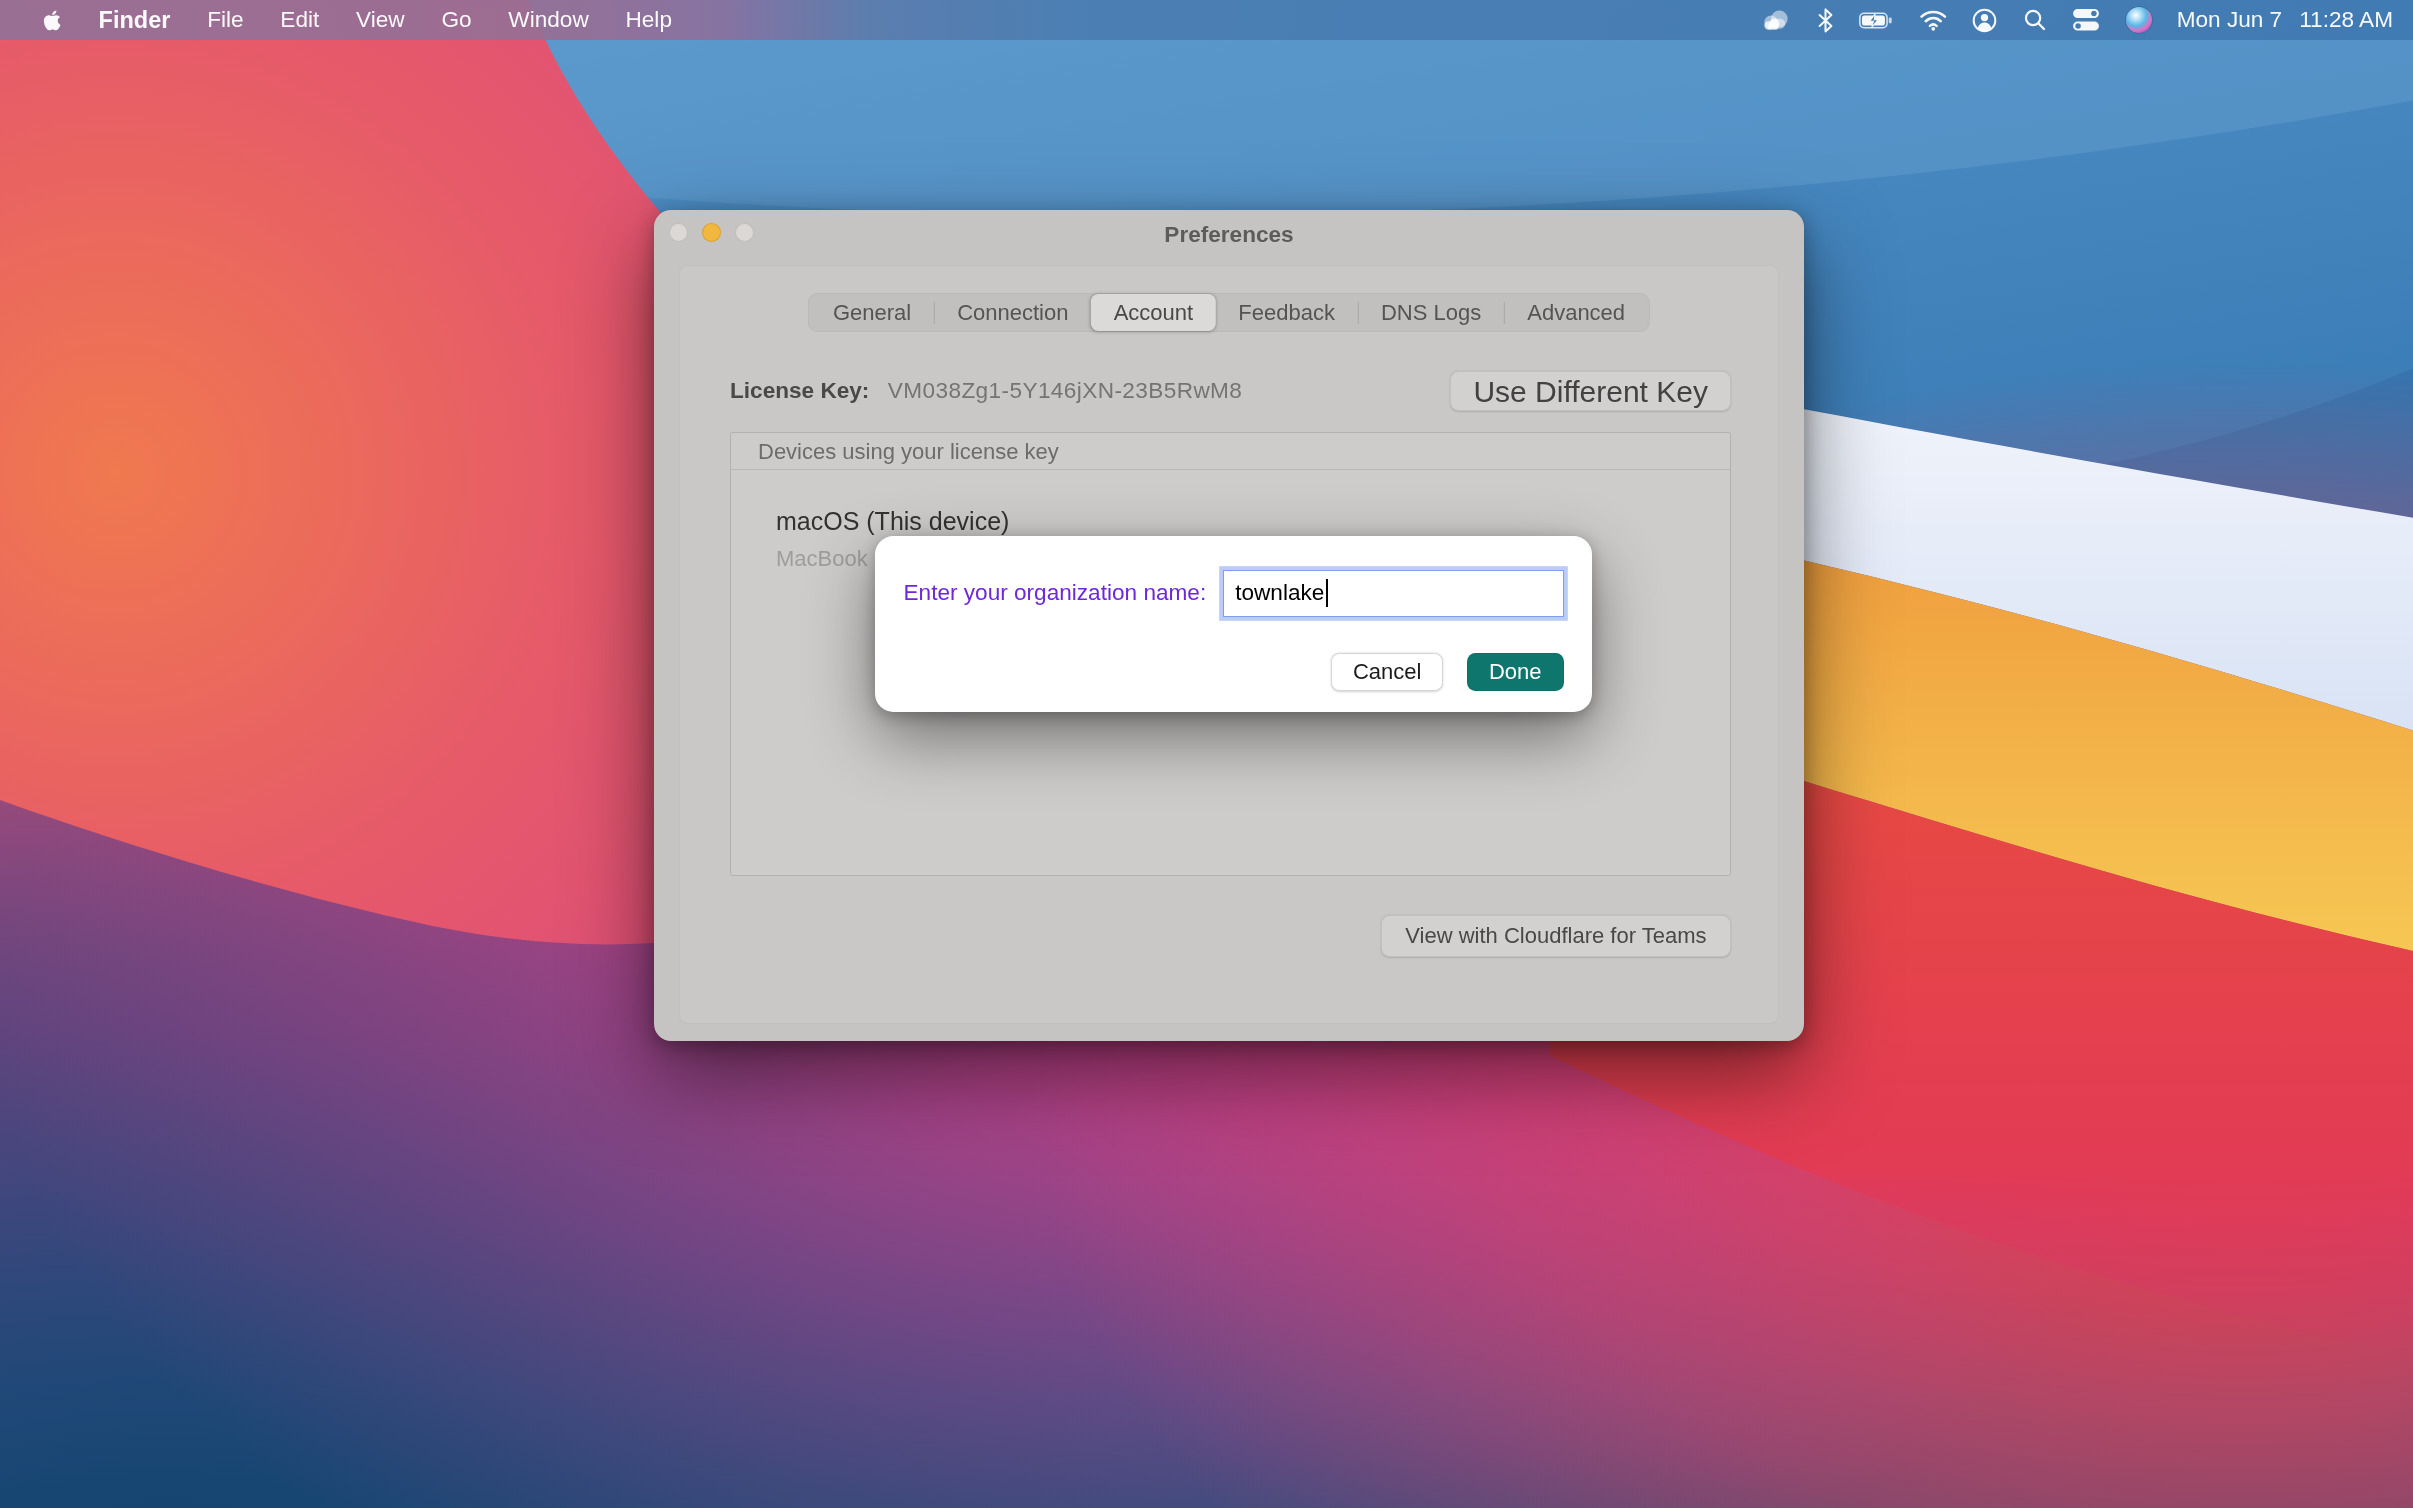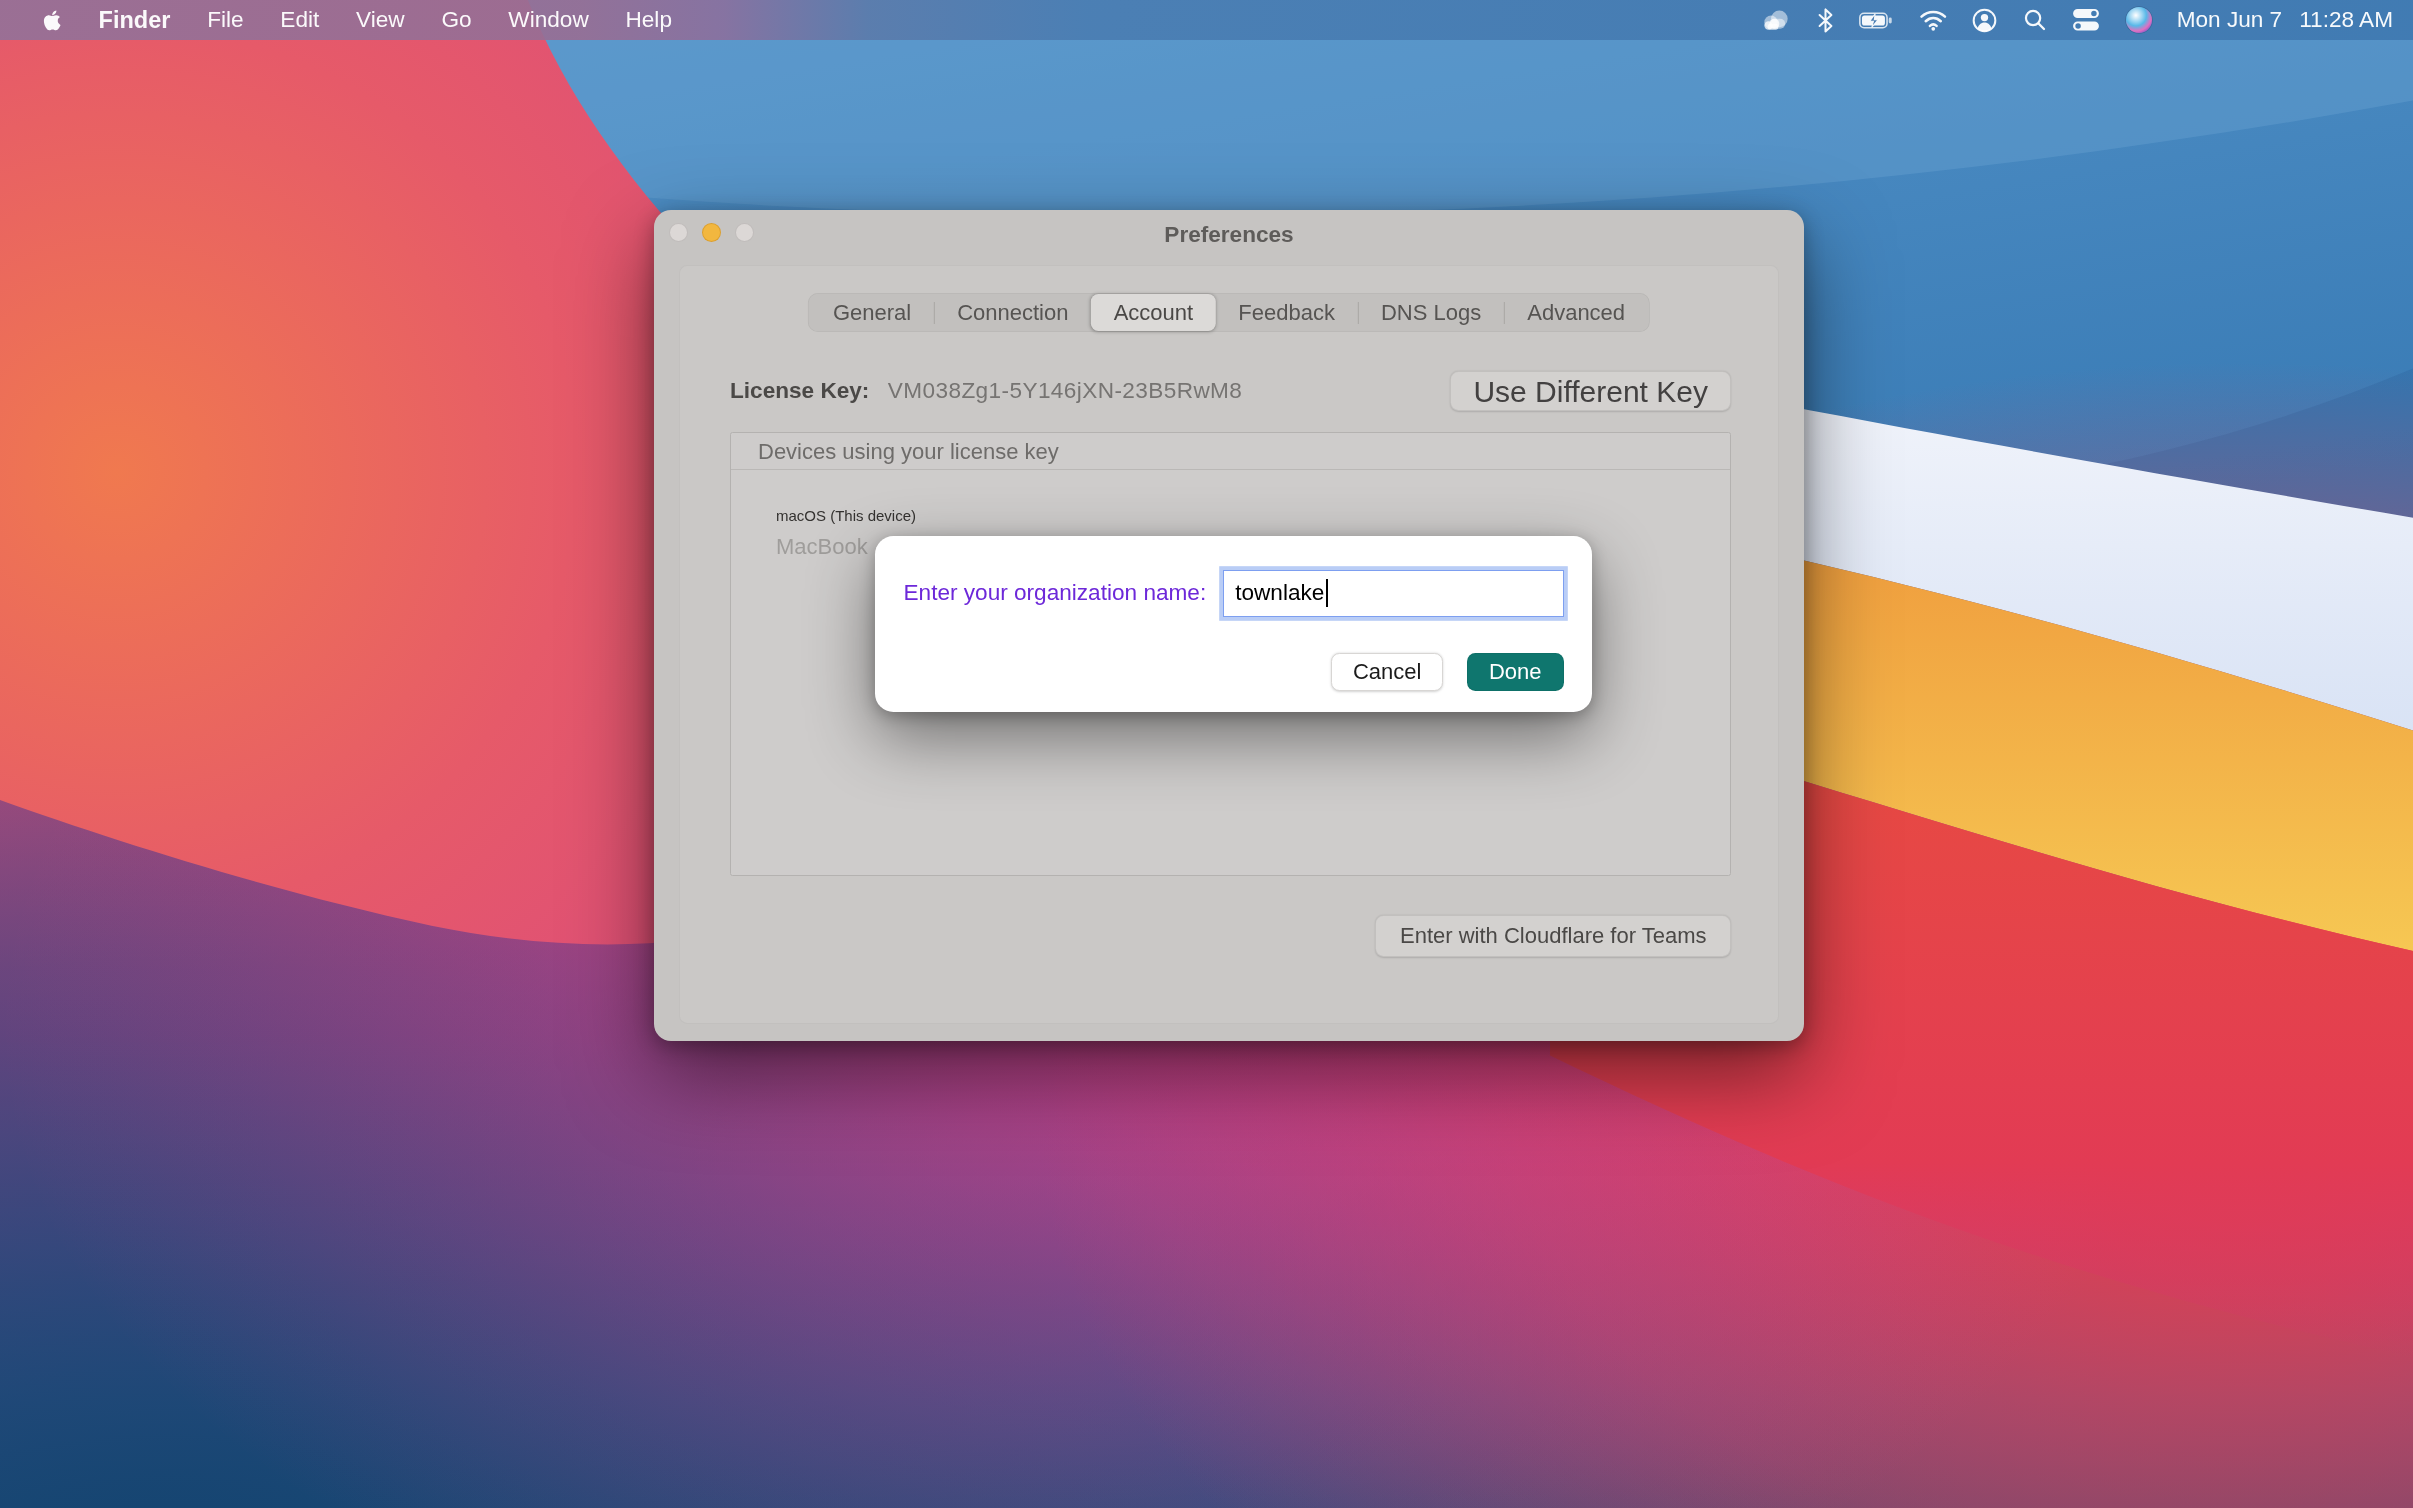--- a/index.html
+++ b/index.html
@@ -83,21 +83,21 @@
   
   .devices-box {
     position:absolute; left:50px; top:166px; width:1001px; height:444px;
     background:#cecccb; border:0.8px solid #b4b2b0; border-radius:2.5px;
   }
   .devices-header {
     height:37px; line-height:37px; padding-left:27px;
     font-size:22px; color:#6e6c6a; border-bottom:0.8px solid #bab8b6;
   }
   .device-row { position:absolute; left:45px; top:74px; }
-  .device-name { font-size:15px; color:#343230; }
+  .device-name { font-size:25px; color:#343230; }
   .device-detail { margin-top:10px; font-size:22px; color:#9f9d9b; }
   
   .teams-btn {
     position:absolute; right:47px; top:649px; height:42px; line-height:40px;
     padding:0 23.5px; background:#d3d1cf; border:0.8px solid rgba(0,0,0,0.08);
     border-radius:8.4px; font-size:22px; color:#4a4846;
     box-shadow:0 0.8px 1.7px rgba(0,0,0,0.14); white-space:nowrap;
   }
   
   .dialog {
@@ -312,21 +312,21 @@
     </div>
 
     <div class="devices-box">
       <div class="devices-header">Devices using your license key</div>
       <div class="device-row">
         <div class="device-name">macOS (This device)</div>
         <div class="device-detail">MacBook</div>
       </div>
     </div>
 
-    <div class="teams-btn">Enter with Cloudflare for Teams</div>
+    <div class="teams-btn">View with Cloudflare for Teams</div>
   </div>
 </div>
 
 <div class="dialog">
   <div class="dialog-row">
     <span class="dialog-label">Enter your organization name:</span>
     <div class="org-input">
       <span>townlake</span>
       <span class="caret"></span>
     </div>

